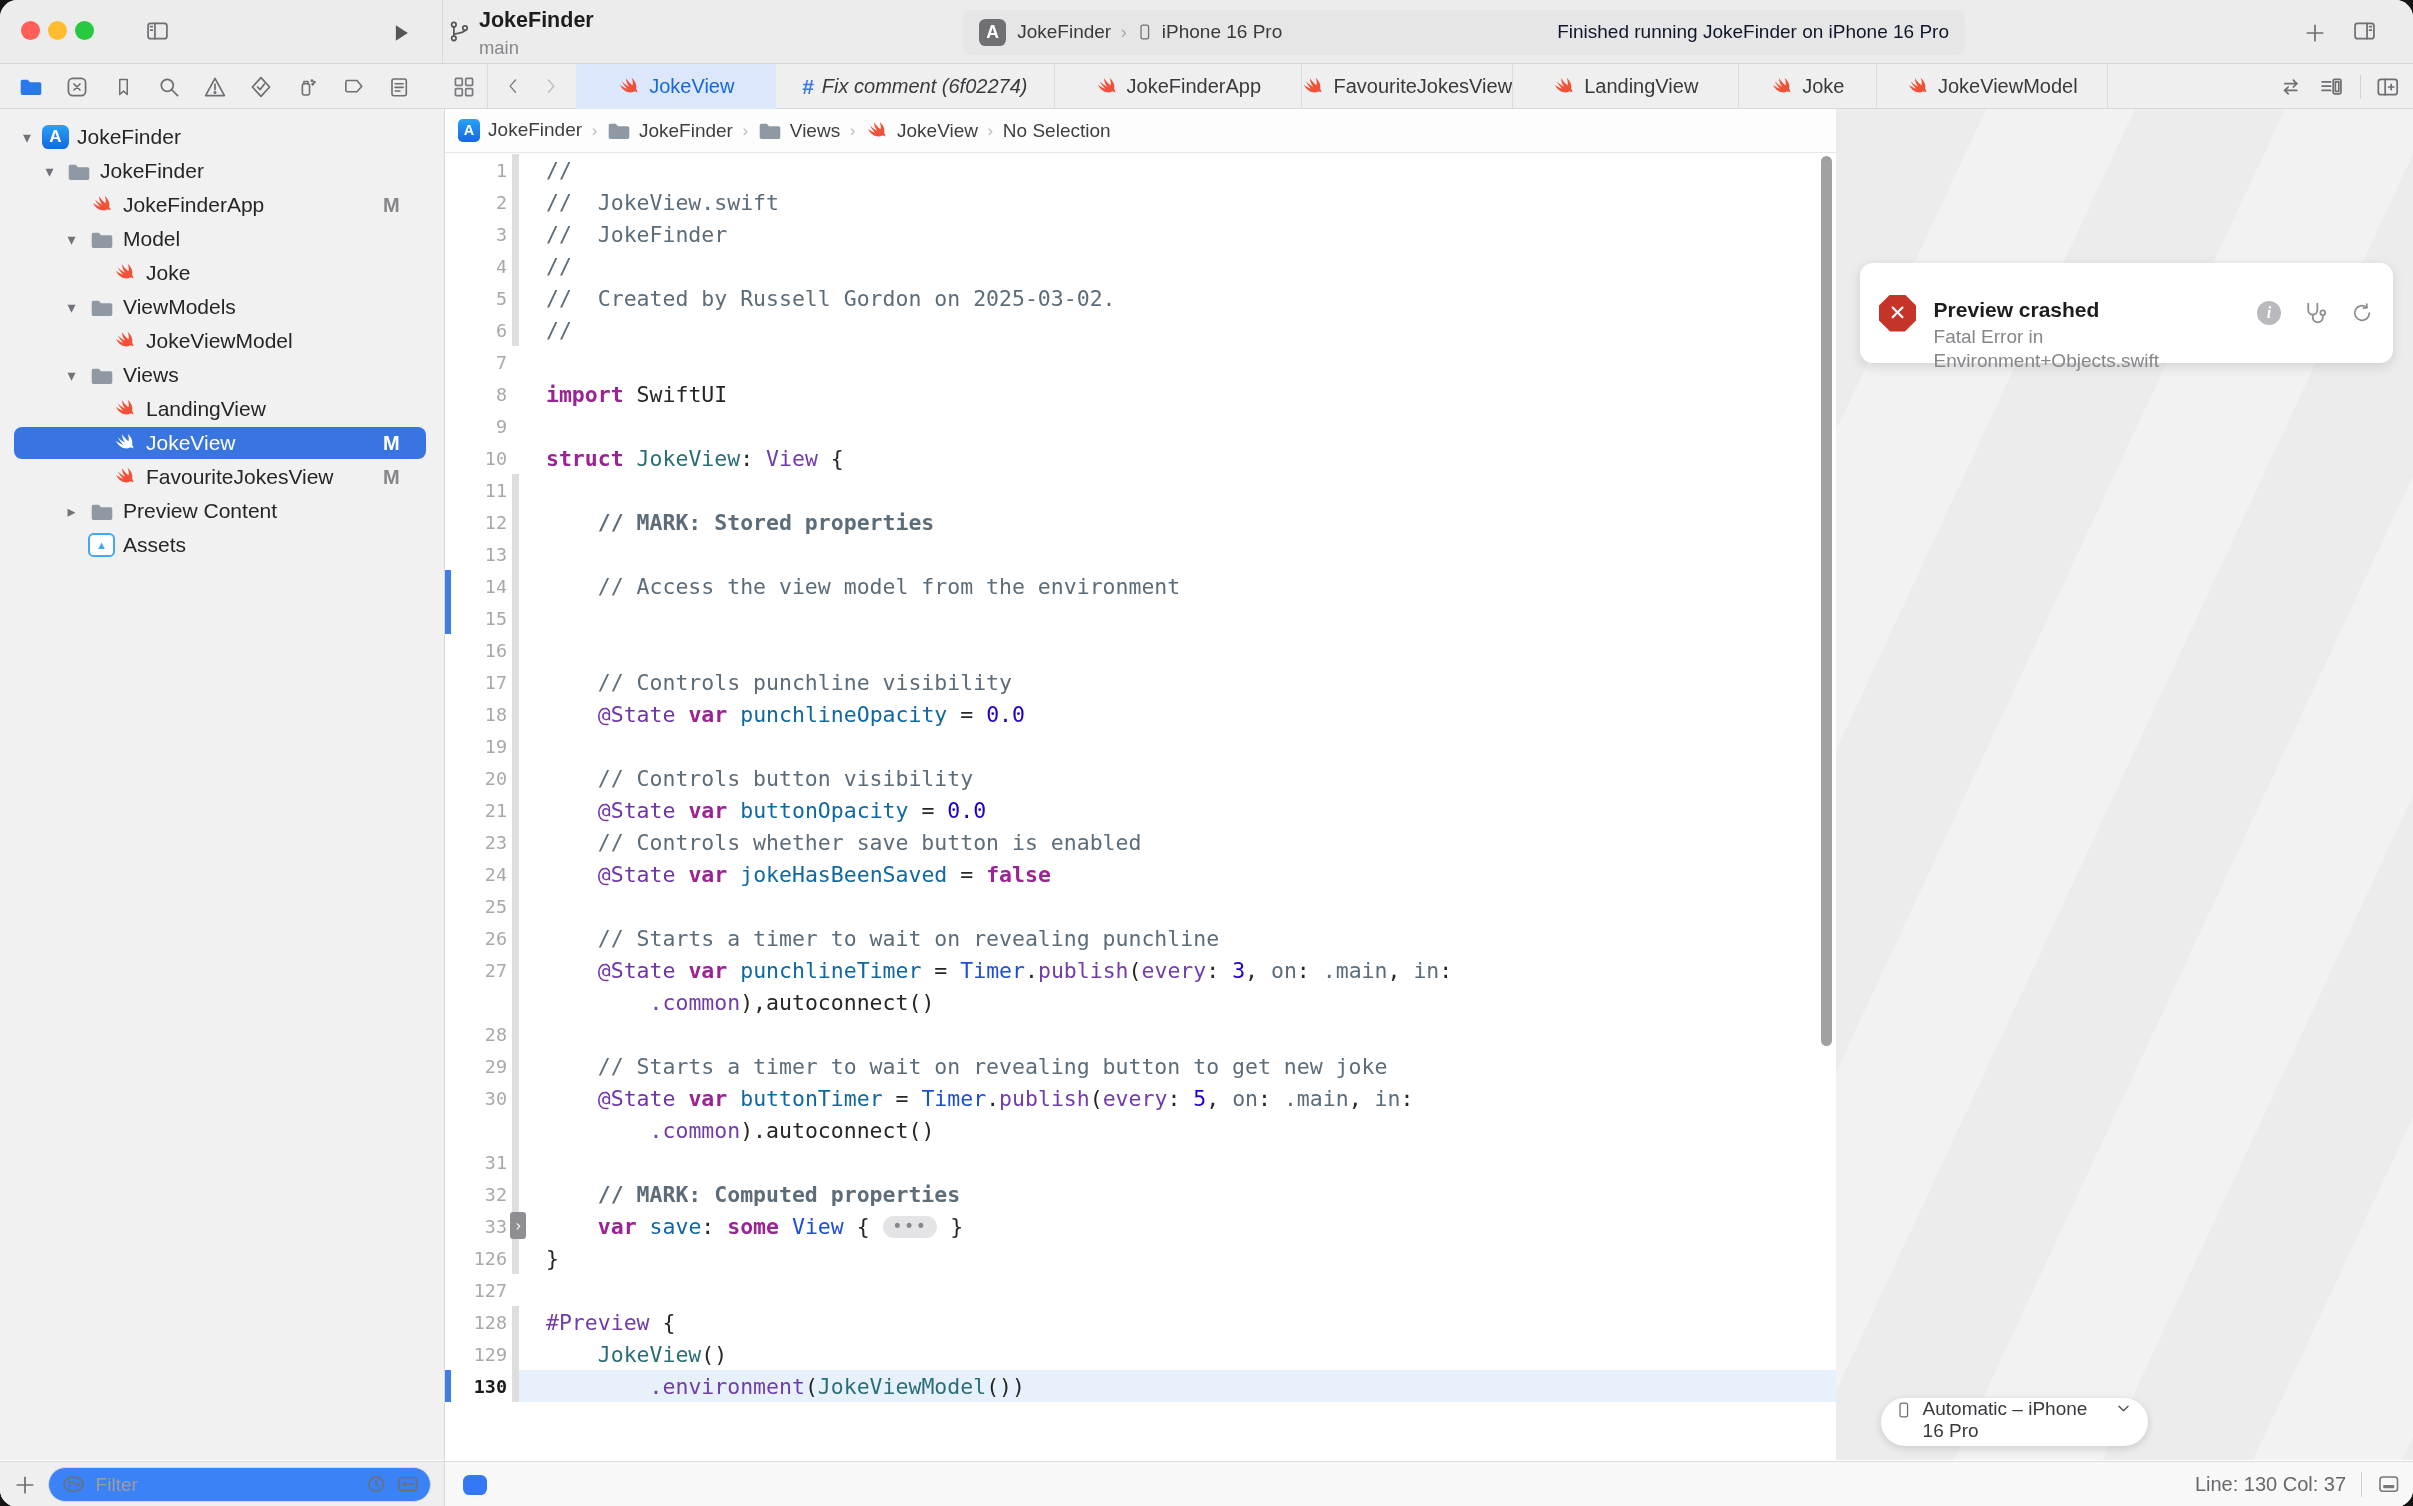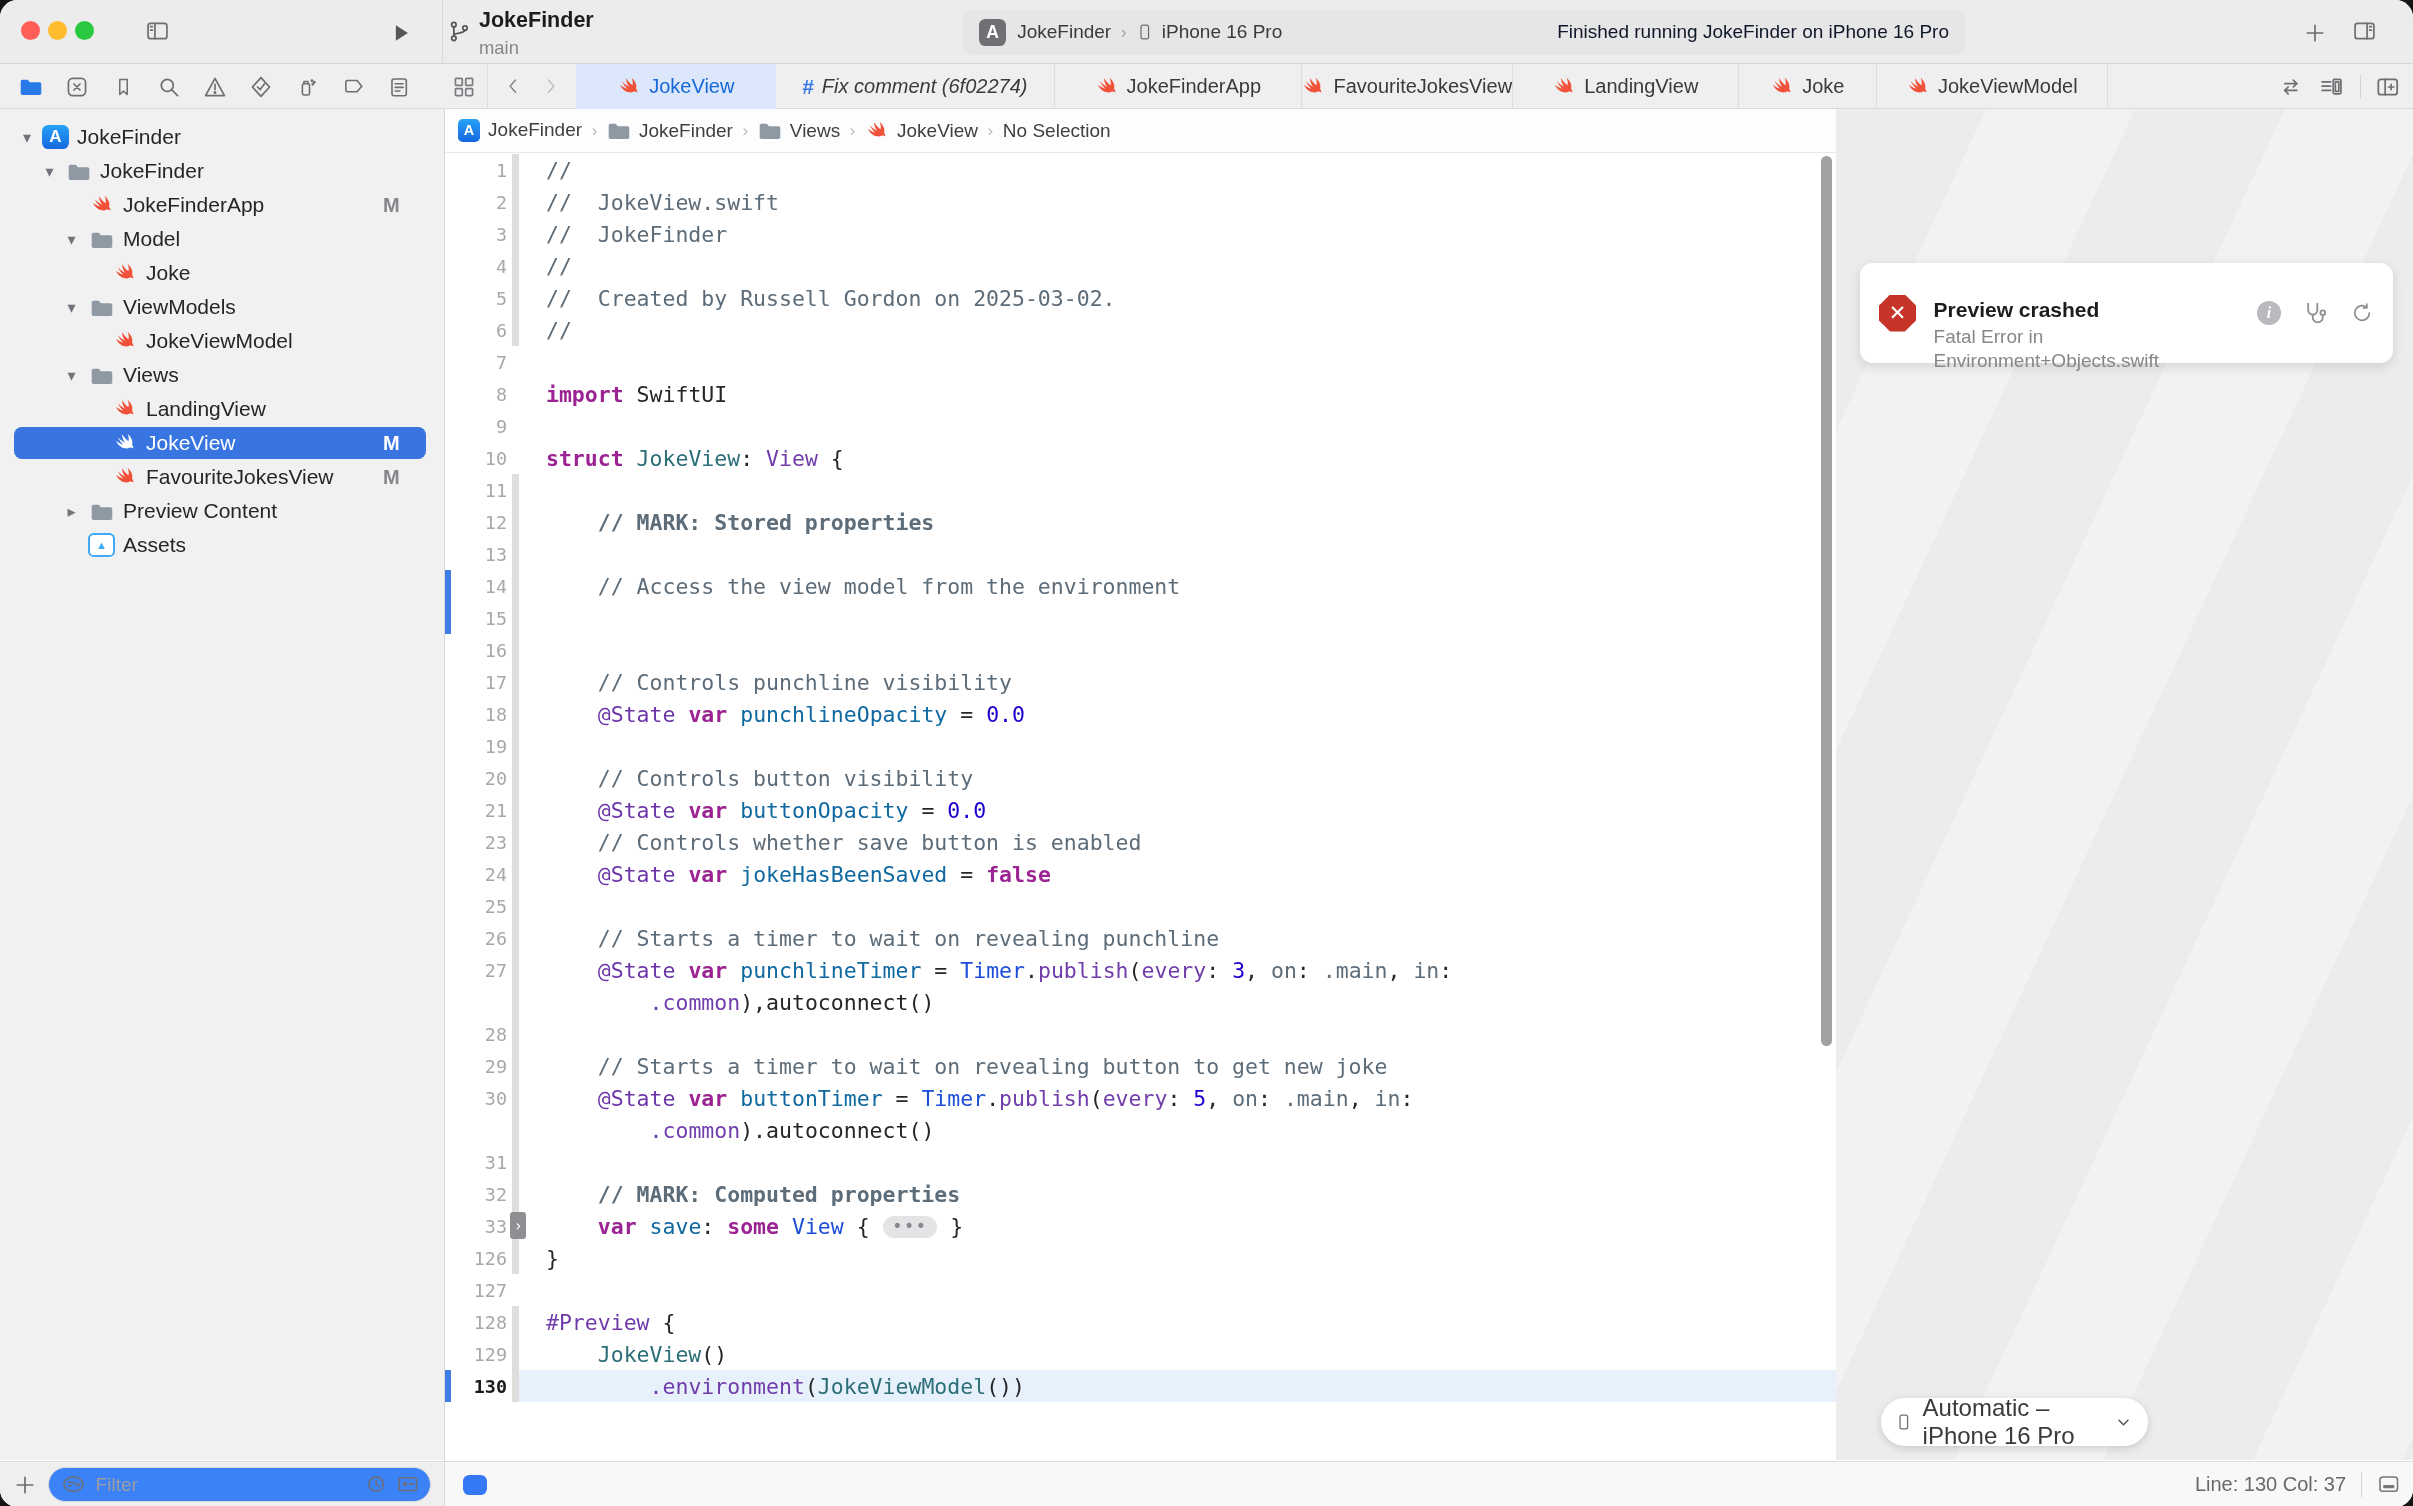--- a/index.html
+++ b/index.html
@@ -88,21 +88,21 @@
 
   
   .preview { position:absolute; left:1836px; top:109px; width:577px; height:1351px;
     background:repeating-linear-gradient(115deg, #ECECEC 0 136px, #F2F2F2 136px 271px); }
   .crash-card { position:absolute; left:24px; top:154px; width:533px; height:100px; background:#fff; border-radius:12.8px; box-shadow:0 3.2px 11.2px rgba(0,0,0,.12); display:flex; align-items:center; padding:0 19px; }
   .octagon { width:37px; height:37px; background:#C63429; clip-path:polygon(30% 0,70% 0,100% 30%,100% 70%,70% 100%,30% 100%,0 70%,0 30%); color:#fff; font-size:21px; font-weight:700; display:flex; align-items:center; justify-content:center; flex:none; margin-right:17.6px; }
   .crash-txt .ct1 { font-size:21px; font-weight:700; color:#1d1d1f;margin-top:45px; }
   .crash-txt .ct2 { font-size:19px; color:#86868B; width:279px; line-height:24px; margin-top:2.4px; }
   .crash-actions { margin-left:auto; display:flex; align-items:center; gap:21px; color:#8E8E93; }
   .infocirc { width:24px; height:24px; border-radius:50%; background:#B9B9BE; color:#fff; font-size:16px; font-weight:700; font-family:"Liberation Serif",serif; display:flex; align-items:center; justify-content:center; font-style:italic; }
-  .device-pill { position:absolute; left:45px; top:1289px; width:267px; height:48px; background:#fff; border-radius:24px; box-shadow:0 2.4px 8px rgba(0,0,0,.15); display:flex; align-items:center; padding:0 14.4px; gap:9.6px; font-size:24px; color:#3A3A3E; }
+  .device-pill { position:absolute; left:45px; top:1289px; width:267px; height:48px; background:#fff; border-radius:24px; box-shadow:0 2.4px 8px rgba(0,0,0,.15); display:flex; align-items:flex-start; padding:0 14.4px; gap:9.6px; font-size:19px; color:#3A3A3E; }
   .device-pill .phone { color:#6E6E73; }
   .device-pill .dchev { color:#55555A; margin-left:1.6px; }
 
   
   .bottombar { position:absolute; left:445px; top:1461px; width:1969px; height:46px; background:#F8F8F8; border-top:0.8px solid #DDDDDD; display:flex; align-items:center; }
   .canvasbtn { width:24px; height:20px; background:#3478F6; border-radius:6.4px; margin-left:17.6px; }
   .bb-right { margin-left:auto; display:flex; align-items:center; gap:14.4px; padding-right:12.8px; }
   .linecol { font-size:20px; color:#68686D; }
   .bb-right .vsep { height:25.5px; }
   .bb-right .ic { color:#77777C; display:flex; }

